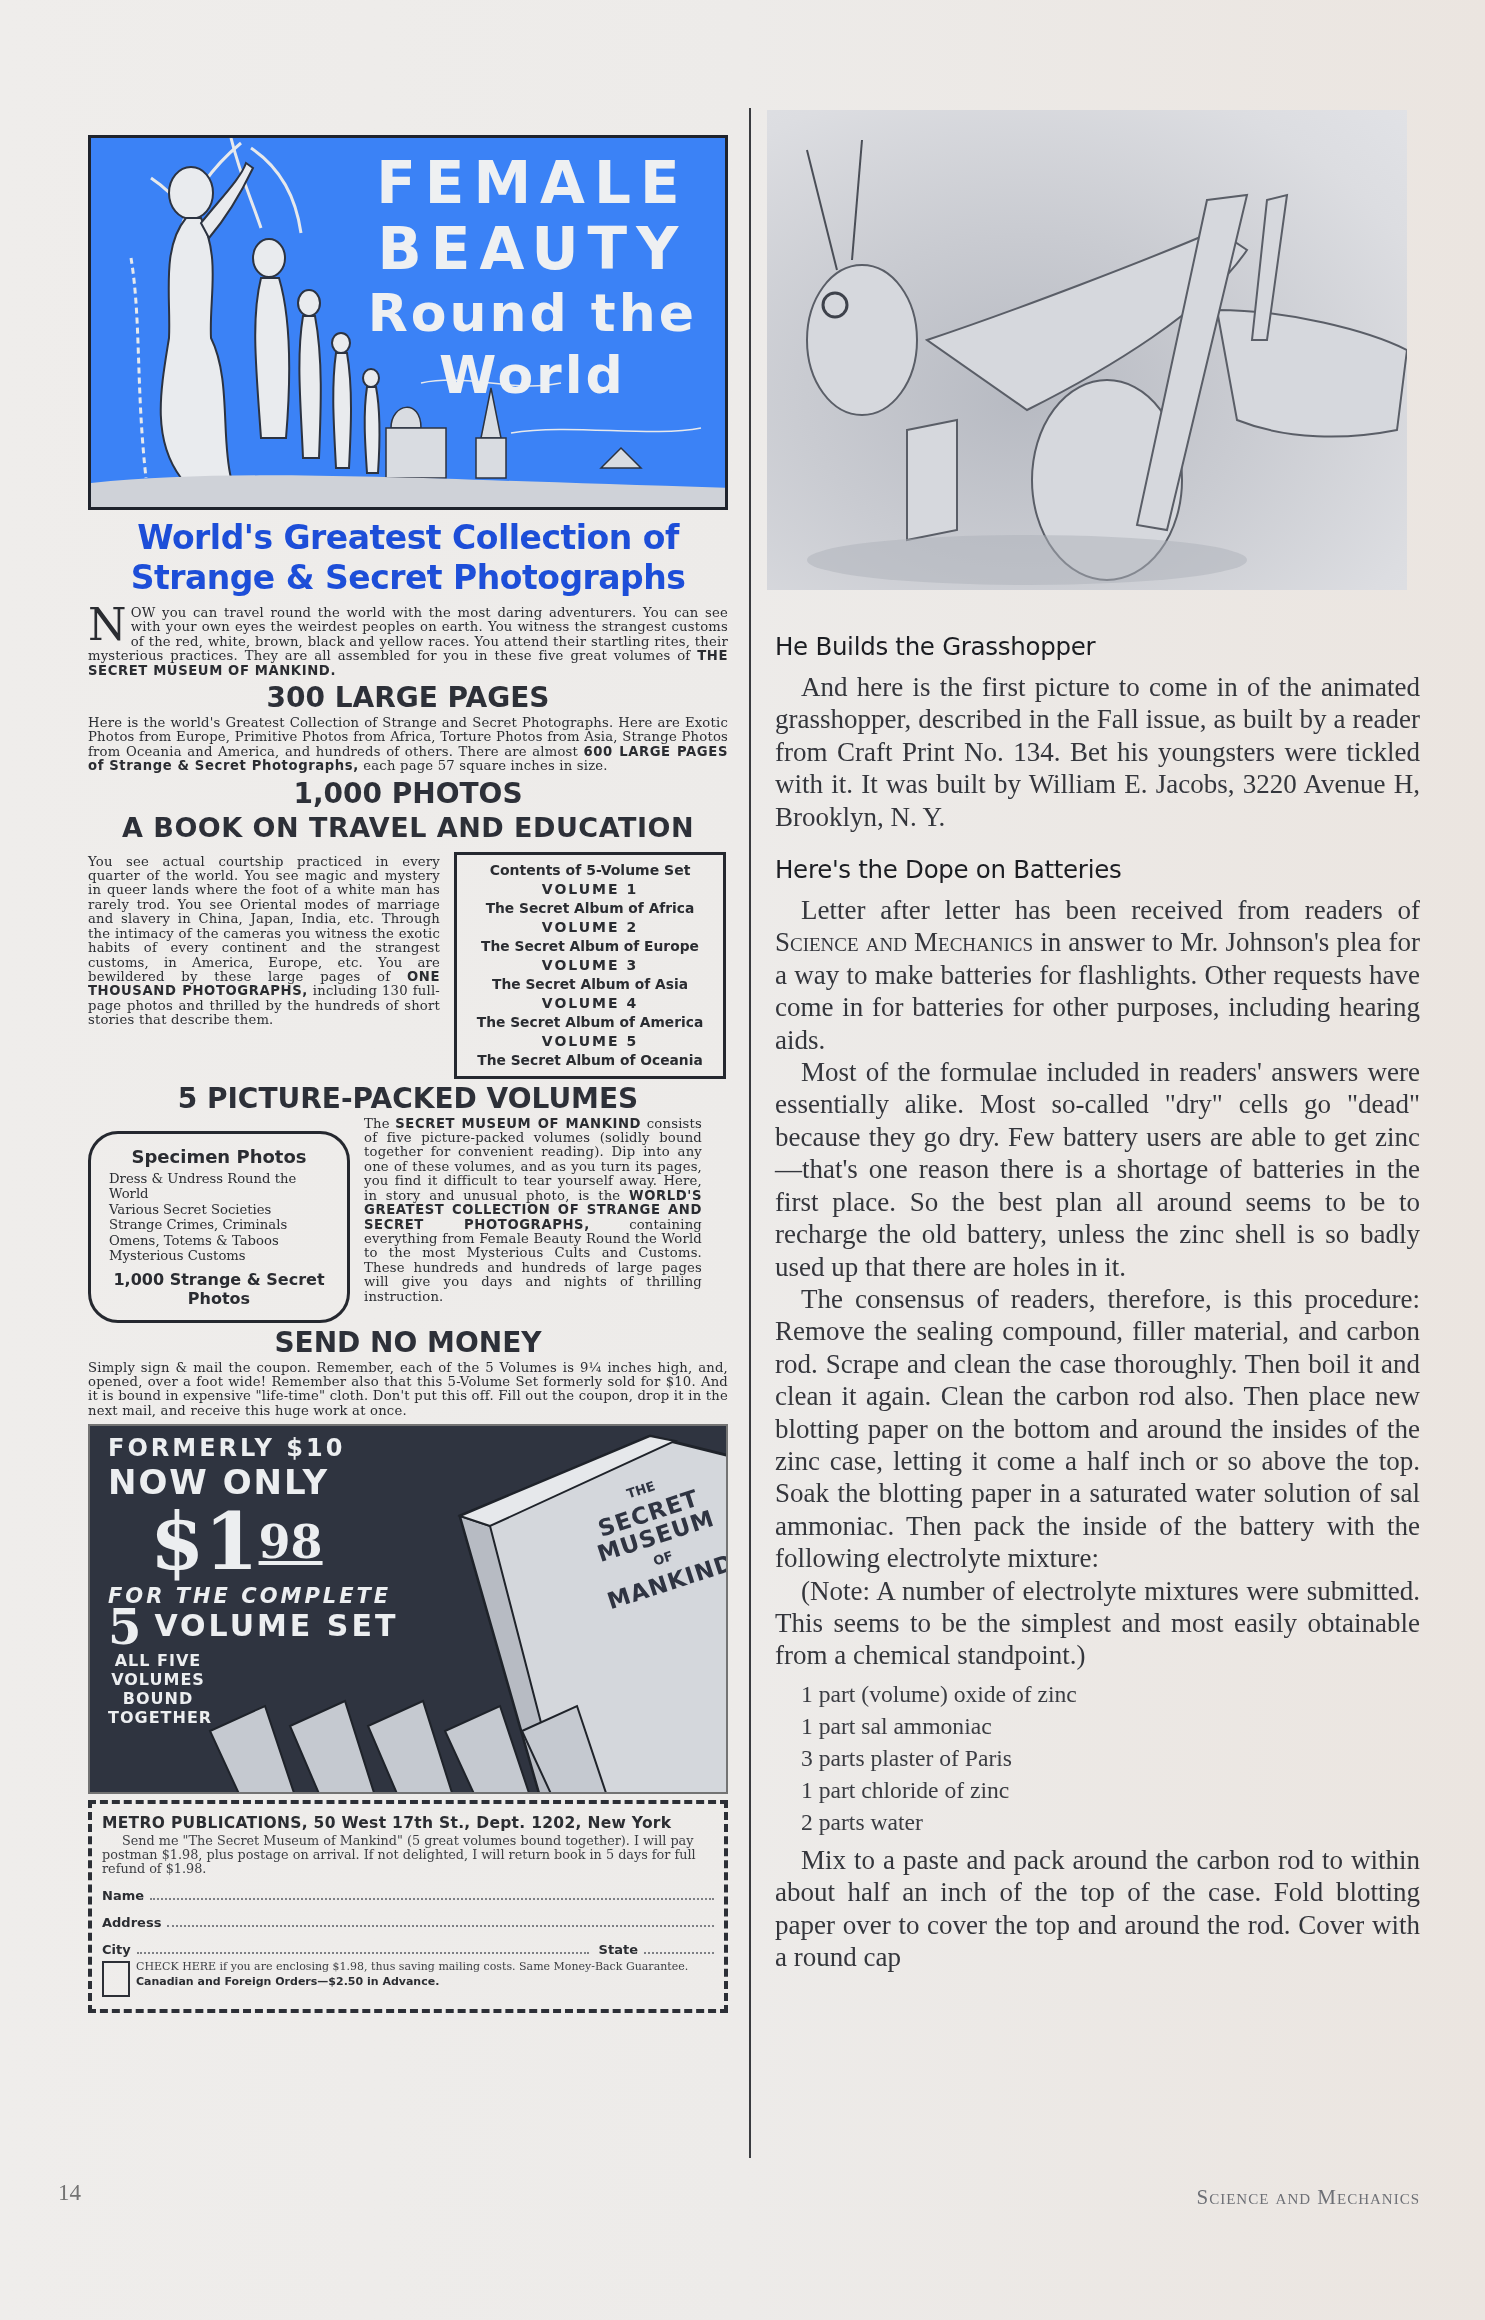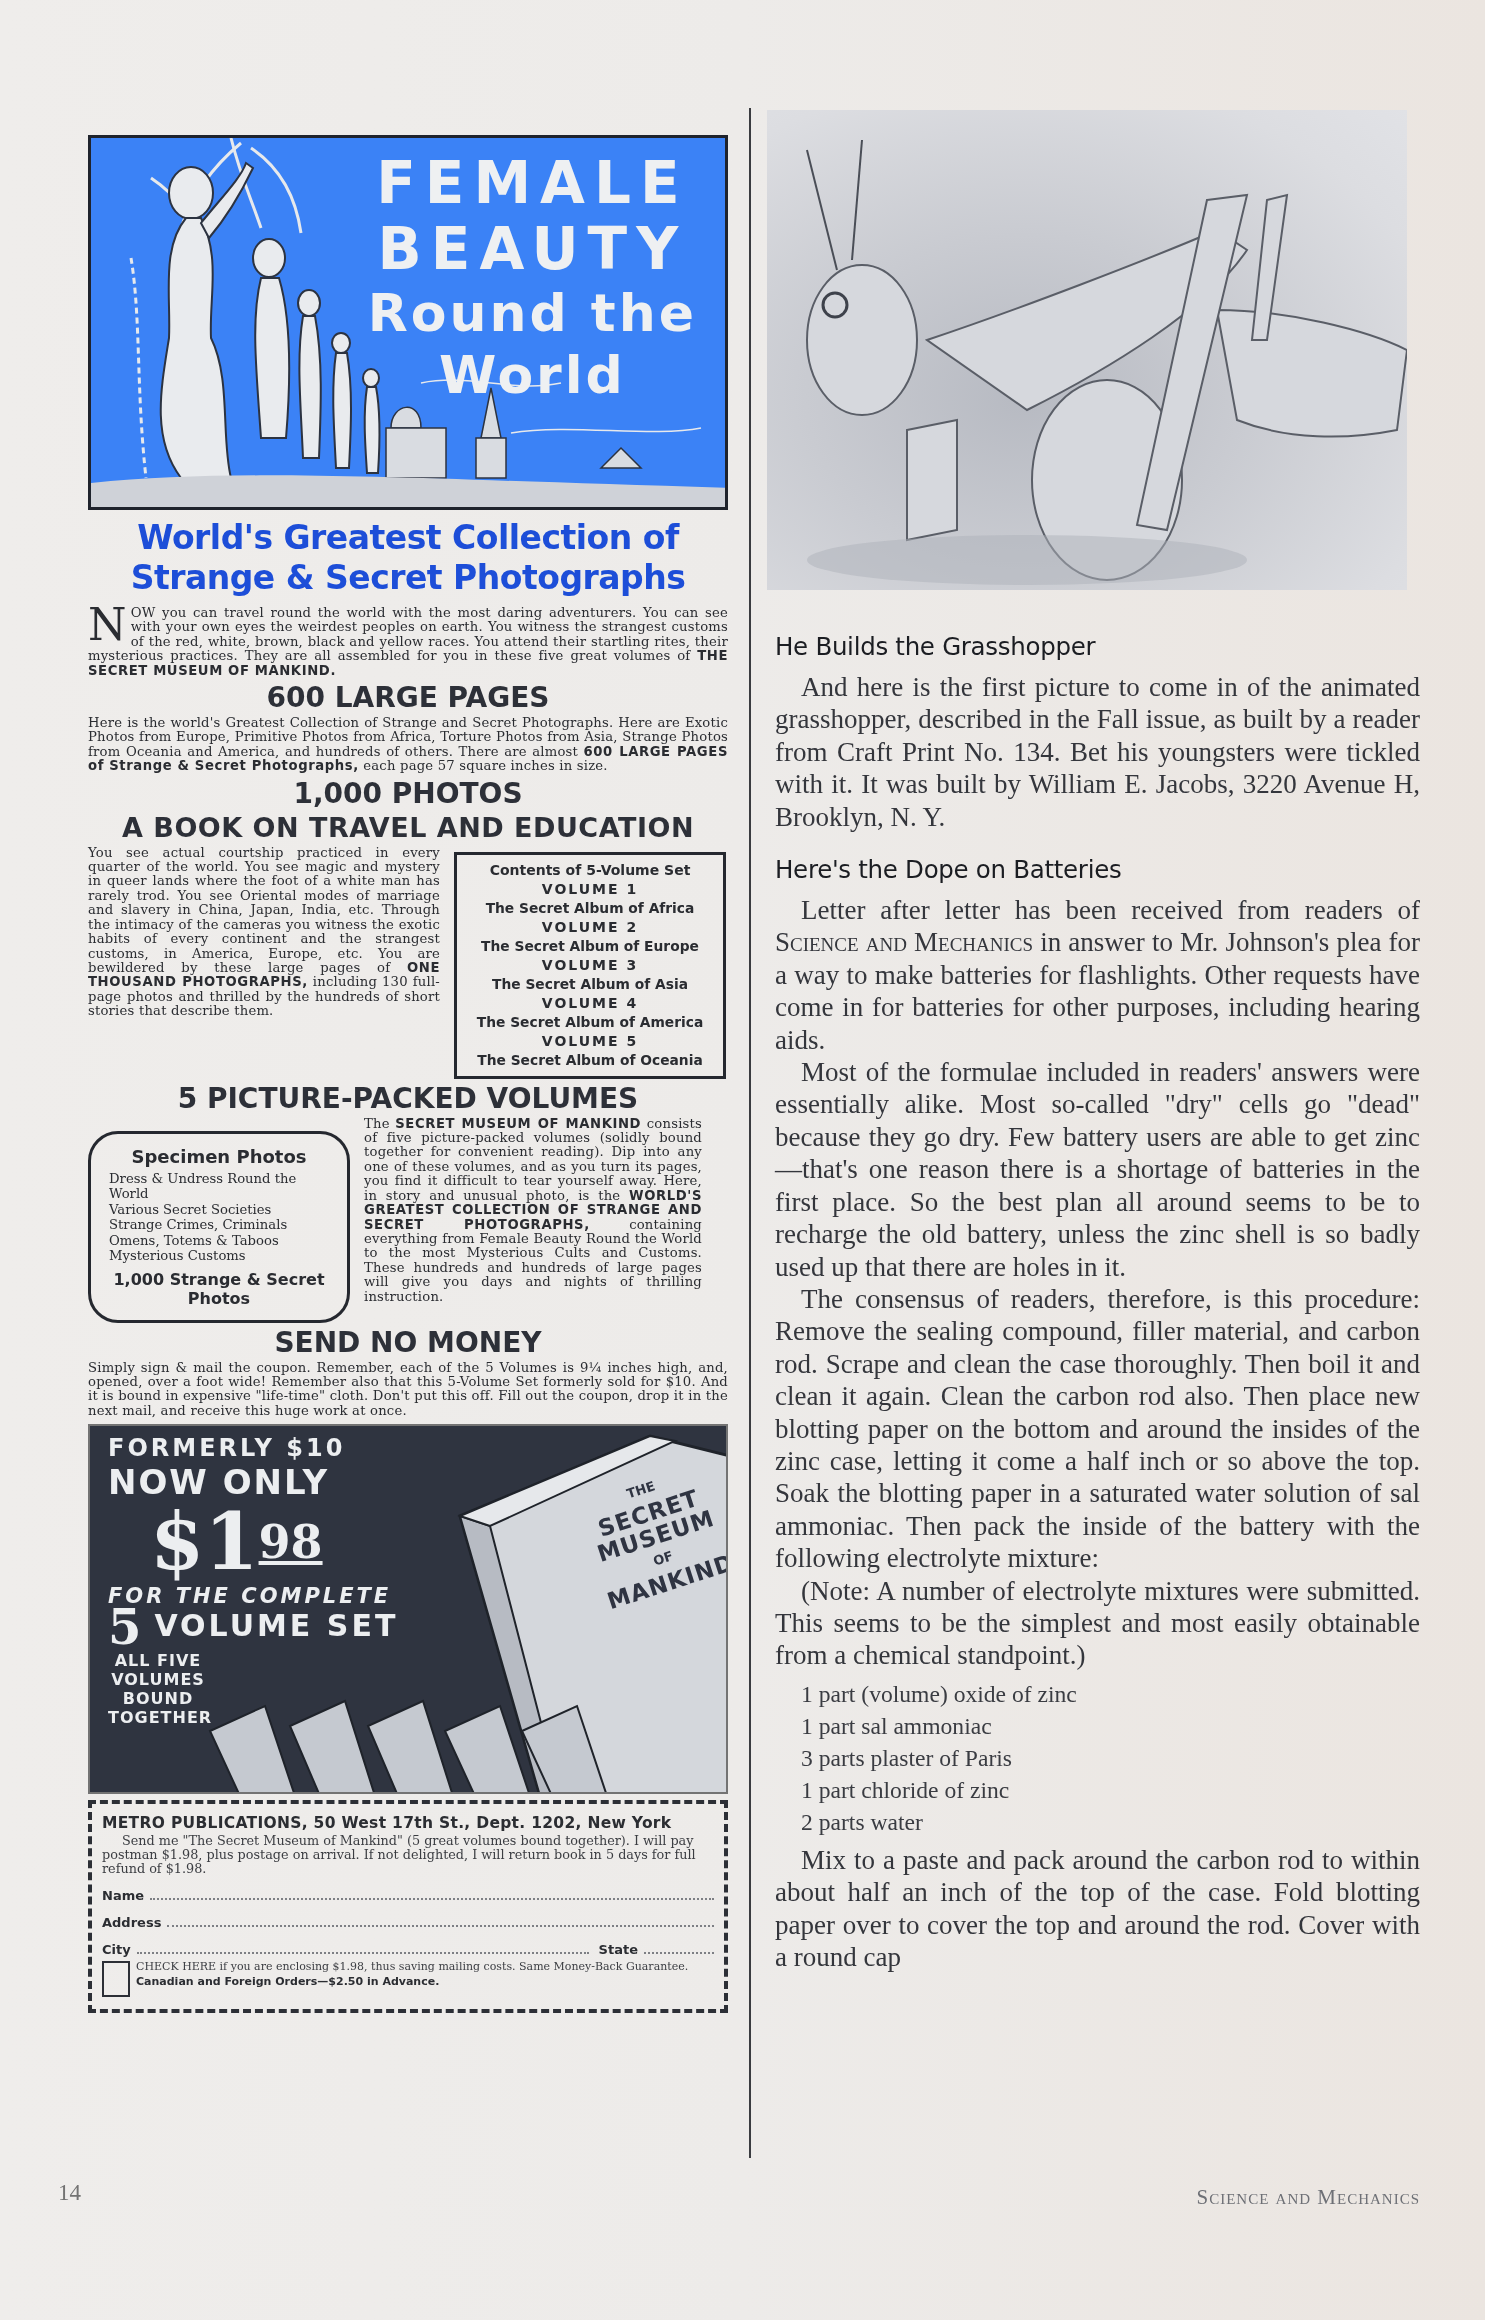--- a/index.html
+++ b/index.html
@@ -176,30 +176,30 @@
 
     <div class="ad-subhead">
       <div>World's Greatest Collection of</div>
       <div>Strange &amp; Secret Photographs</div>
     </div>
 
     <div class="ad-text" style="margin-top:8px;">
       <span class="dropcap">N</span><span>OW you can travel round the world with the most daring adventurers. You can see with your own eyes the weirdest peoples on earth. You witness the strangest customs of the red, white, brown, black and yellow races. You attend their startling rites, their mysterious practices. They are all assembled for you in these five great volumes of </span><b>THE SECRET MUSEUM OF MANKIND.</b>
     </div>
 
-    <div class="ad-head">600 LARGE PAGES</div>
+    <div class="ad-head">300 LARGE PAGES</div>
     <div class="ad-text">
       <span>Here is the world's Greatest Collection of Strange and Secret Photographs. Here are Exotic Photos from Europe, Primitive Photos from Africa, Torture Photos from Asia, Strange Photos from Oceania and America, and hundreds of others. There are almost </span><b>600 LARGE PAGES of Strange &amp; Secret Photographs,</b><span> each page 57 square inches in size.</span>
     </div>
 
     <div class="ad-head">1,000 PHOTOS</div>
     <div class="ad-head small" style="margin-top:0;">A BOOK ON TRAVEL AND EDUCATION</div>
 
     <div class="two-col">
-      <div class="ad-text" style="width:352px;">
+      <div class="ad-text" style="width:352px;margin-top:9px;">
         <span>You see actual courtship practiced in every quarter of the world. You see magic and mystery in queer lands where the foot of a white man has rarely trod. You see Oriental modes of marriage and slavery in China, Japan, India, etc. Through the intimacy of the cameras you witness the exotic habits of every continent and the strangest customs, in America, Europe, etc. You are bewildered by these large pages of </span><b>ONE THOUSAND PHOTOGRAPHS,</b><span> including 130 full-page photos and thrilled by the hundreds of short stories that describe them.</span>
       </div>
       <div class="box contents-box">
         <div>Contents of 5-Volume Set</div>
         <div class="vol">VOLUME 1</div>
         <div class="alb">The Secret Album of Africa</div>
         <div class="vol">VOLUME 2</div>
         <div class="alb">The Secret Album of Europe</div>
         <div class="vol">VOLUME 3</div>
         <div class="alb">The Secret Album of Asia</div>

